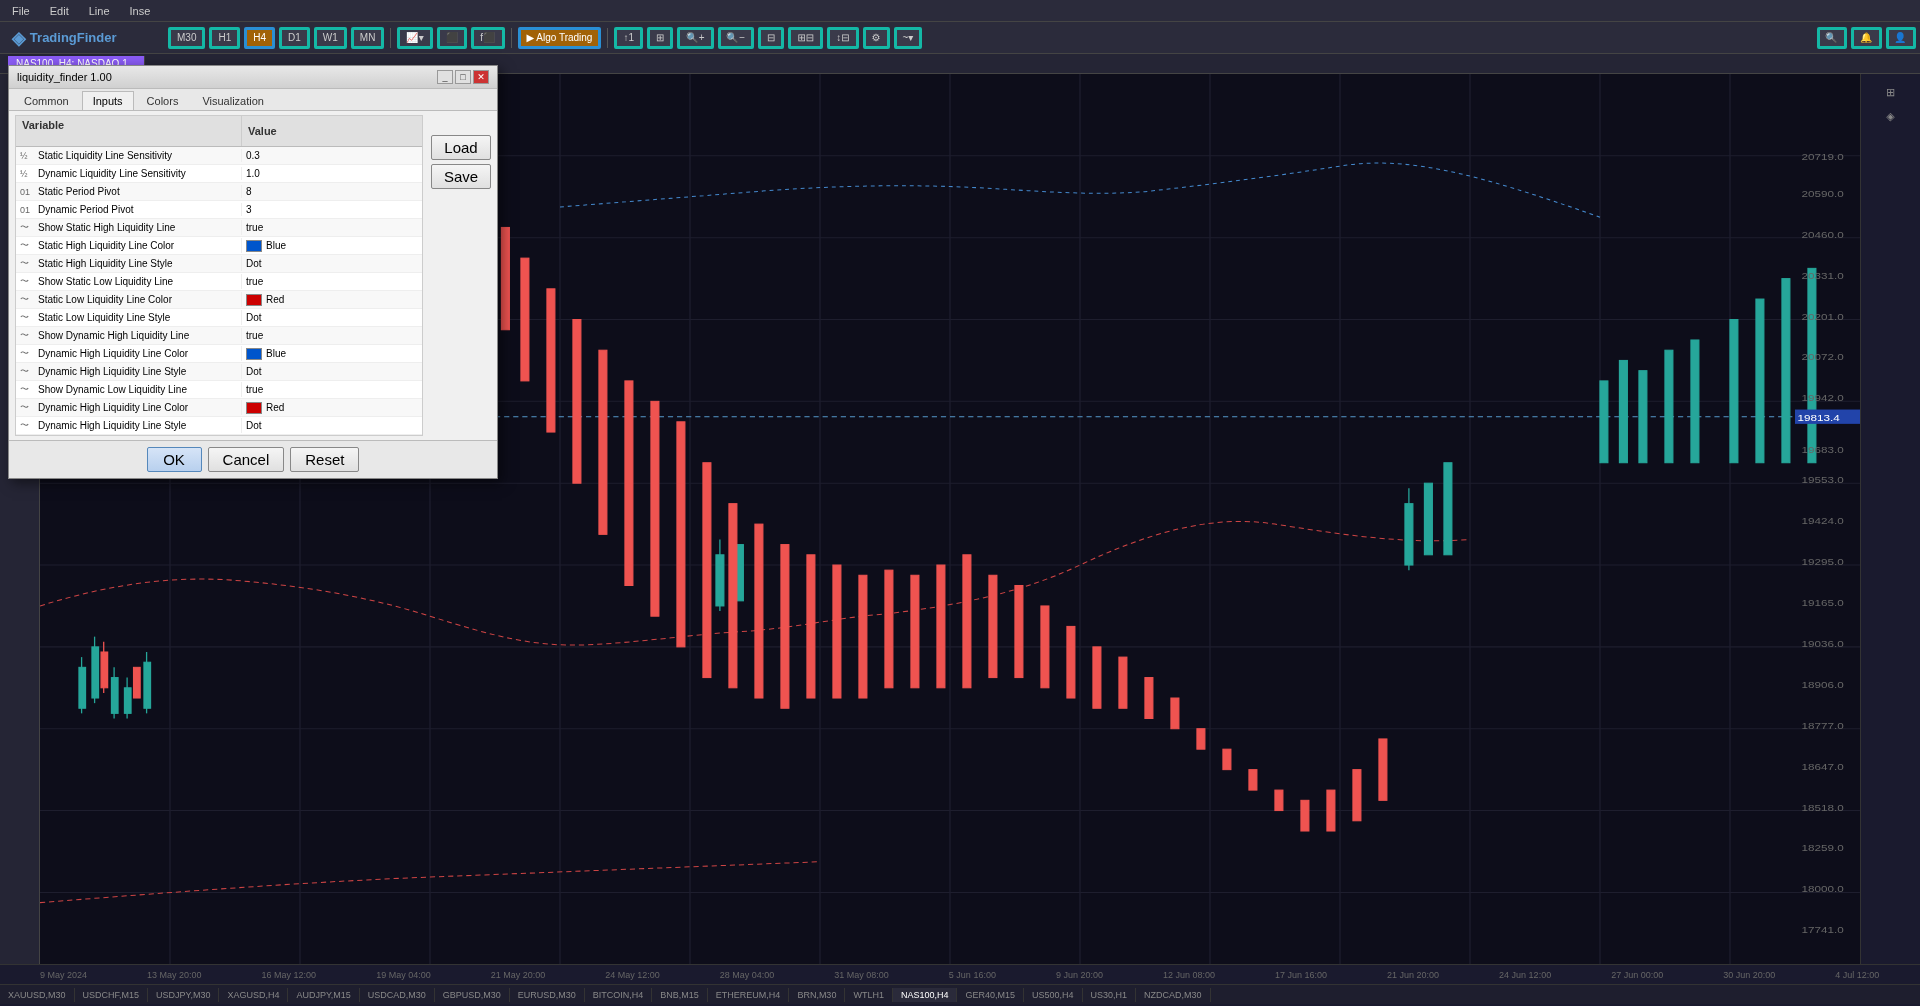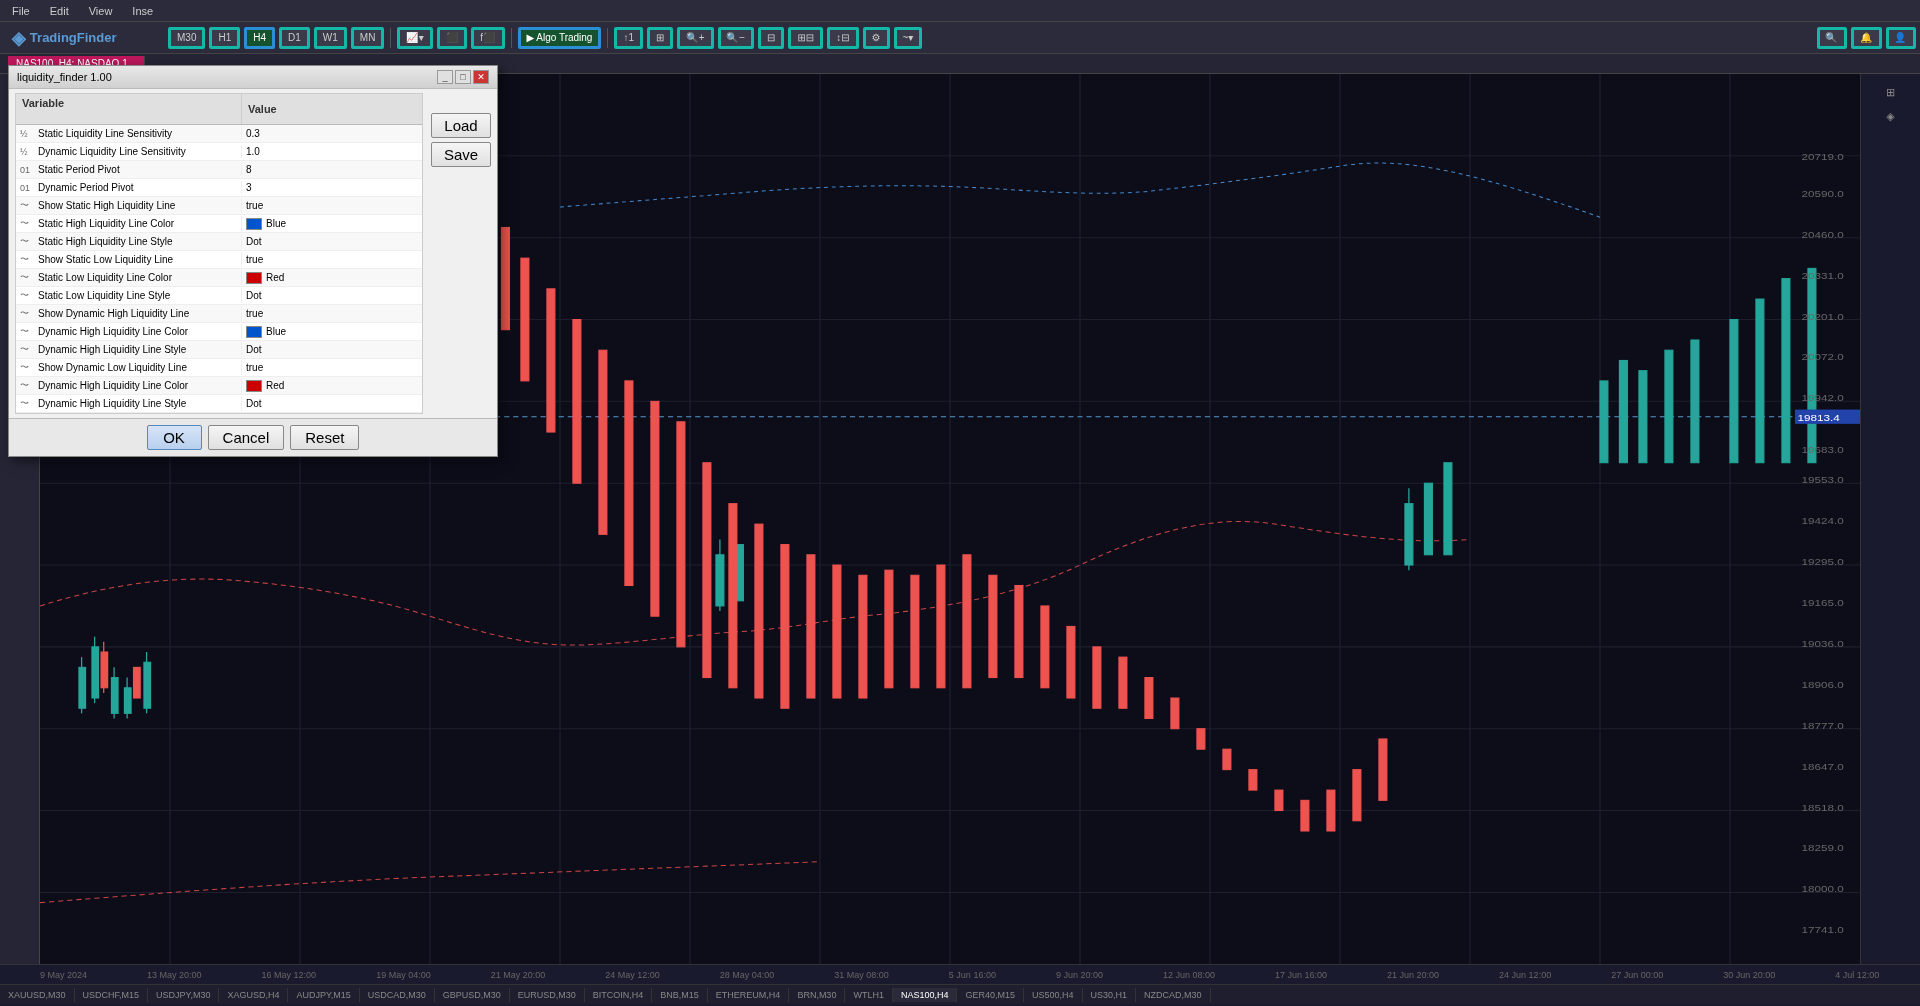--- a/index.html
+++ b/index.html
@@ -59,39 +59,39 @@
       color: #ccc;
       padding: 2px 6px;
       cursor: pointer;
       font-size: 10px;
       height: 22px;
       display: flex;
       align-items: center;
       gap: 2px;
       border-radius: 2px;
     }
-    .toolbar-btn.active { background: #14532d; border-color: #2a8fd4; color: white; }
+    .toolbar-btn.active { background: #a16207; border-color: #2a8fd4; color: white; }
     .toolbar-sep { width: 1px; background: #555; height: 20px; margin: 0 2px; }
 
     .chart-tabs {
       background: #252535;
       height: 20px;
       display: flex;
       align-items: center;
       border-bottom: 1px solid #444;
       padding: 0 8px;
       font-size: 10px;
     }
     .chart-tab {
       padding: 2px 8px;
       color: #aaa;
       cursor: pointer;
       border-right: 1px solid #444;
     }
-    .chart-tab.active { color: #fff; background: #be185d; }
+    .chart-tab.active { color: #fff; background: #8b5cf6; }
 
     
     .main-layout {
       display: flex;
       height: calc(1006px - 54px - 20px - 22px - 20px);
       position: relative;
     }
 
     
     .left-sidebar {
@@ -367,21 +367,21 @@
       padding: 4px 6px;
       position: relative;
     }
   </style>
 </head>
 <body>
 
 <div class="menu-bar">
   <span class="menu-item">File</span>
   <span class="menu-item">Edit</span>
-  <span class="menu-item">View</span>
+  <span class="menu-item">Line</span>
   <span class="menu-item">Inse</span>
 </div>
 
 <div class="top-toolbar">
 
   <div class="logo-area">
     <span class="logo-icon">◈</span>
     <span>TradingFinder</span>
   </div>
 
@@ -643,20 +643,26 @@
 
     <div class="modal-titlebar">
       <span class="modal-title">liquidity_finder 1.00</span>
       <div class="modal-controls">
         <div class="modal-btn-small">_</div>
         <div class="modal-btn-small">□</div>
         <div class="modal-btn-small modal-btn-close">✕</div>
       </div>
     </div>
 
+    <div class="modal-tabs">
+      <div class="modal-tab">Common</div>
+      <div class="modal-tab active">Inputs</div>
+      <div class="modal-tab">Colors</div>
+      <div class="modal-tab">Visualization</div>
+    </div>
 
     <div class="modal-body">
       <div style="display:flex; gap:8px;">
         <div class="table-wrapper" style="flex:1;">
 
           <div class="var-table-header">
             <div class="col-var">Variable</div>
             <div class="col-val">Value</div>
           </div>
 

